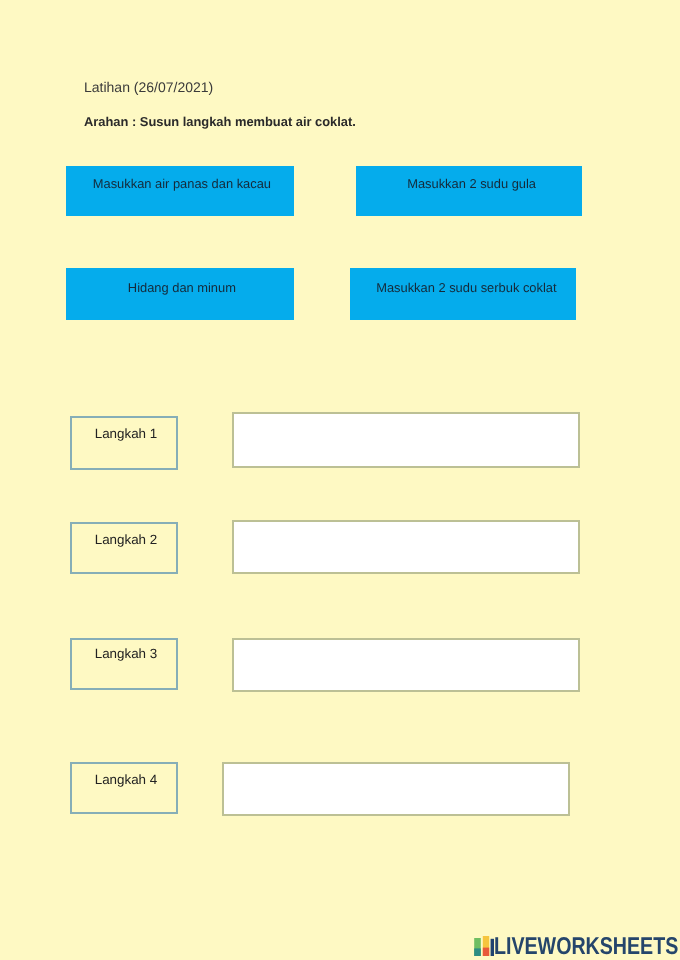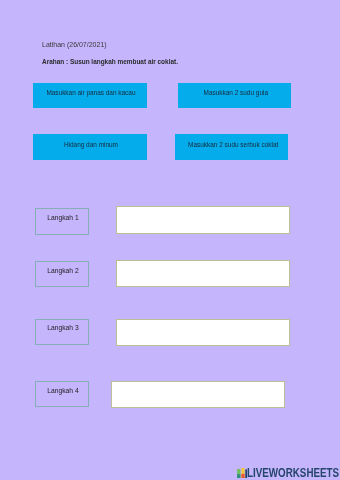--- a/index.html
+++ b/index.html
@@ -1,19 +1,19 @@
 <!DOCTYPE html>
 <html><head>
 <meta charset="utf-8">
 <title>Liveworksheets exercise</title>
 <style>
   html,body{margin:0;padding:0;}
   body{width:340px;height:480px;background:#ffffff;
        font-family:"Liberation Sans",sans-serif;overflow:hidden;position:relative;}
-  .page{position:absolute;left:0;top:0;width:340px;height:480px;background:#c4b5fd;}
+  .page{position:absolute;left:0;top:0;width:340px;height:480px;background:#fef9c3;}
 
   
   .hdr{position:absolute;font-size:7px;color:#2a2a2a;white-space:nowrap;transform:translateZ(0);}
   #title{left:42px;top:41px;line-height:7px;color:#3a3a3a;}
   #instr{left:42px;top:57.8px;font-weight:bold;line-height:7px;font-size:6.45px;}
 
   
   .drag{position:absolute;background:#05ACEC;color:#152a3a;display:flex;
         align-items:flex-start;justify-content:center;font-size:6.45px;text-align:center;
         padding-top:6.5px;padding-left:2.6px;box-sizing:border-box;line-height:6.5px;

